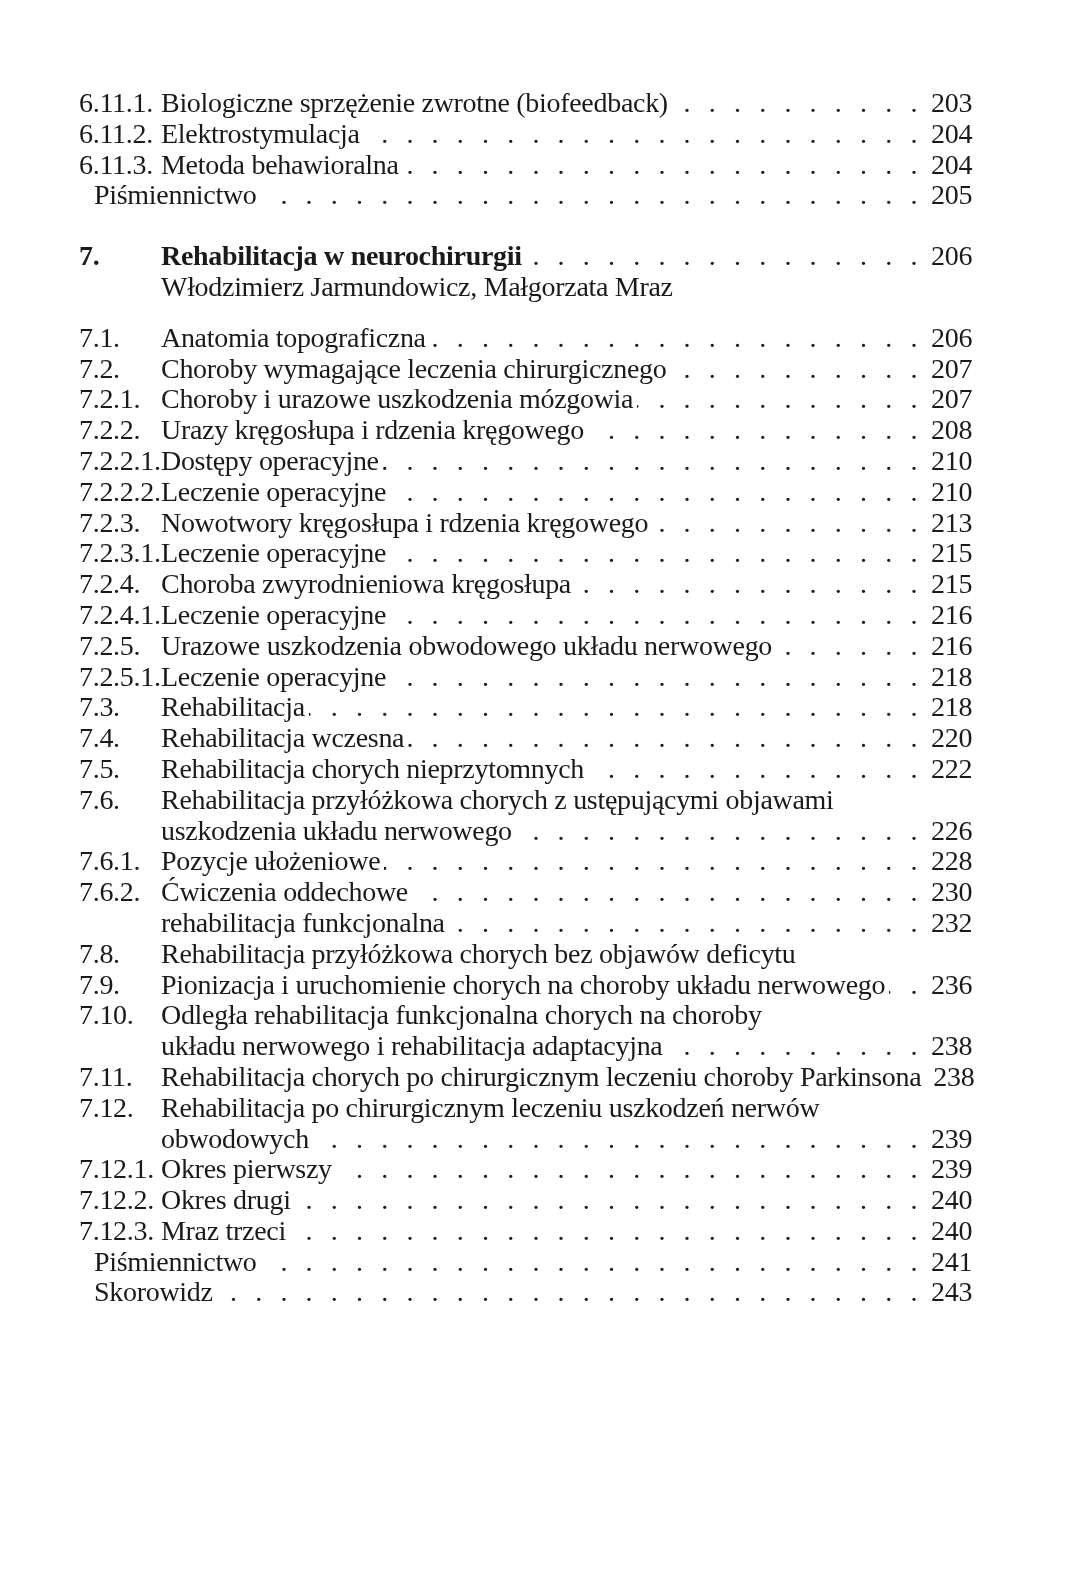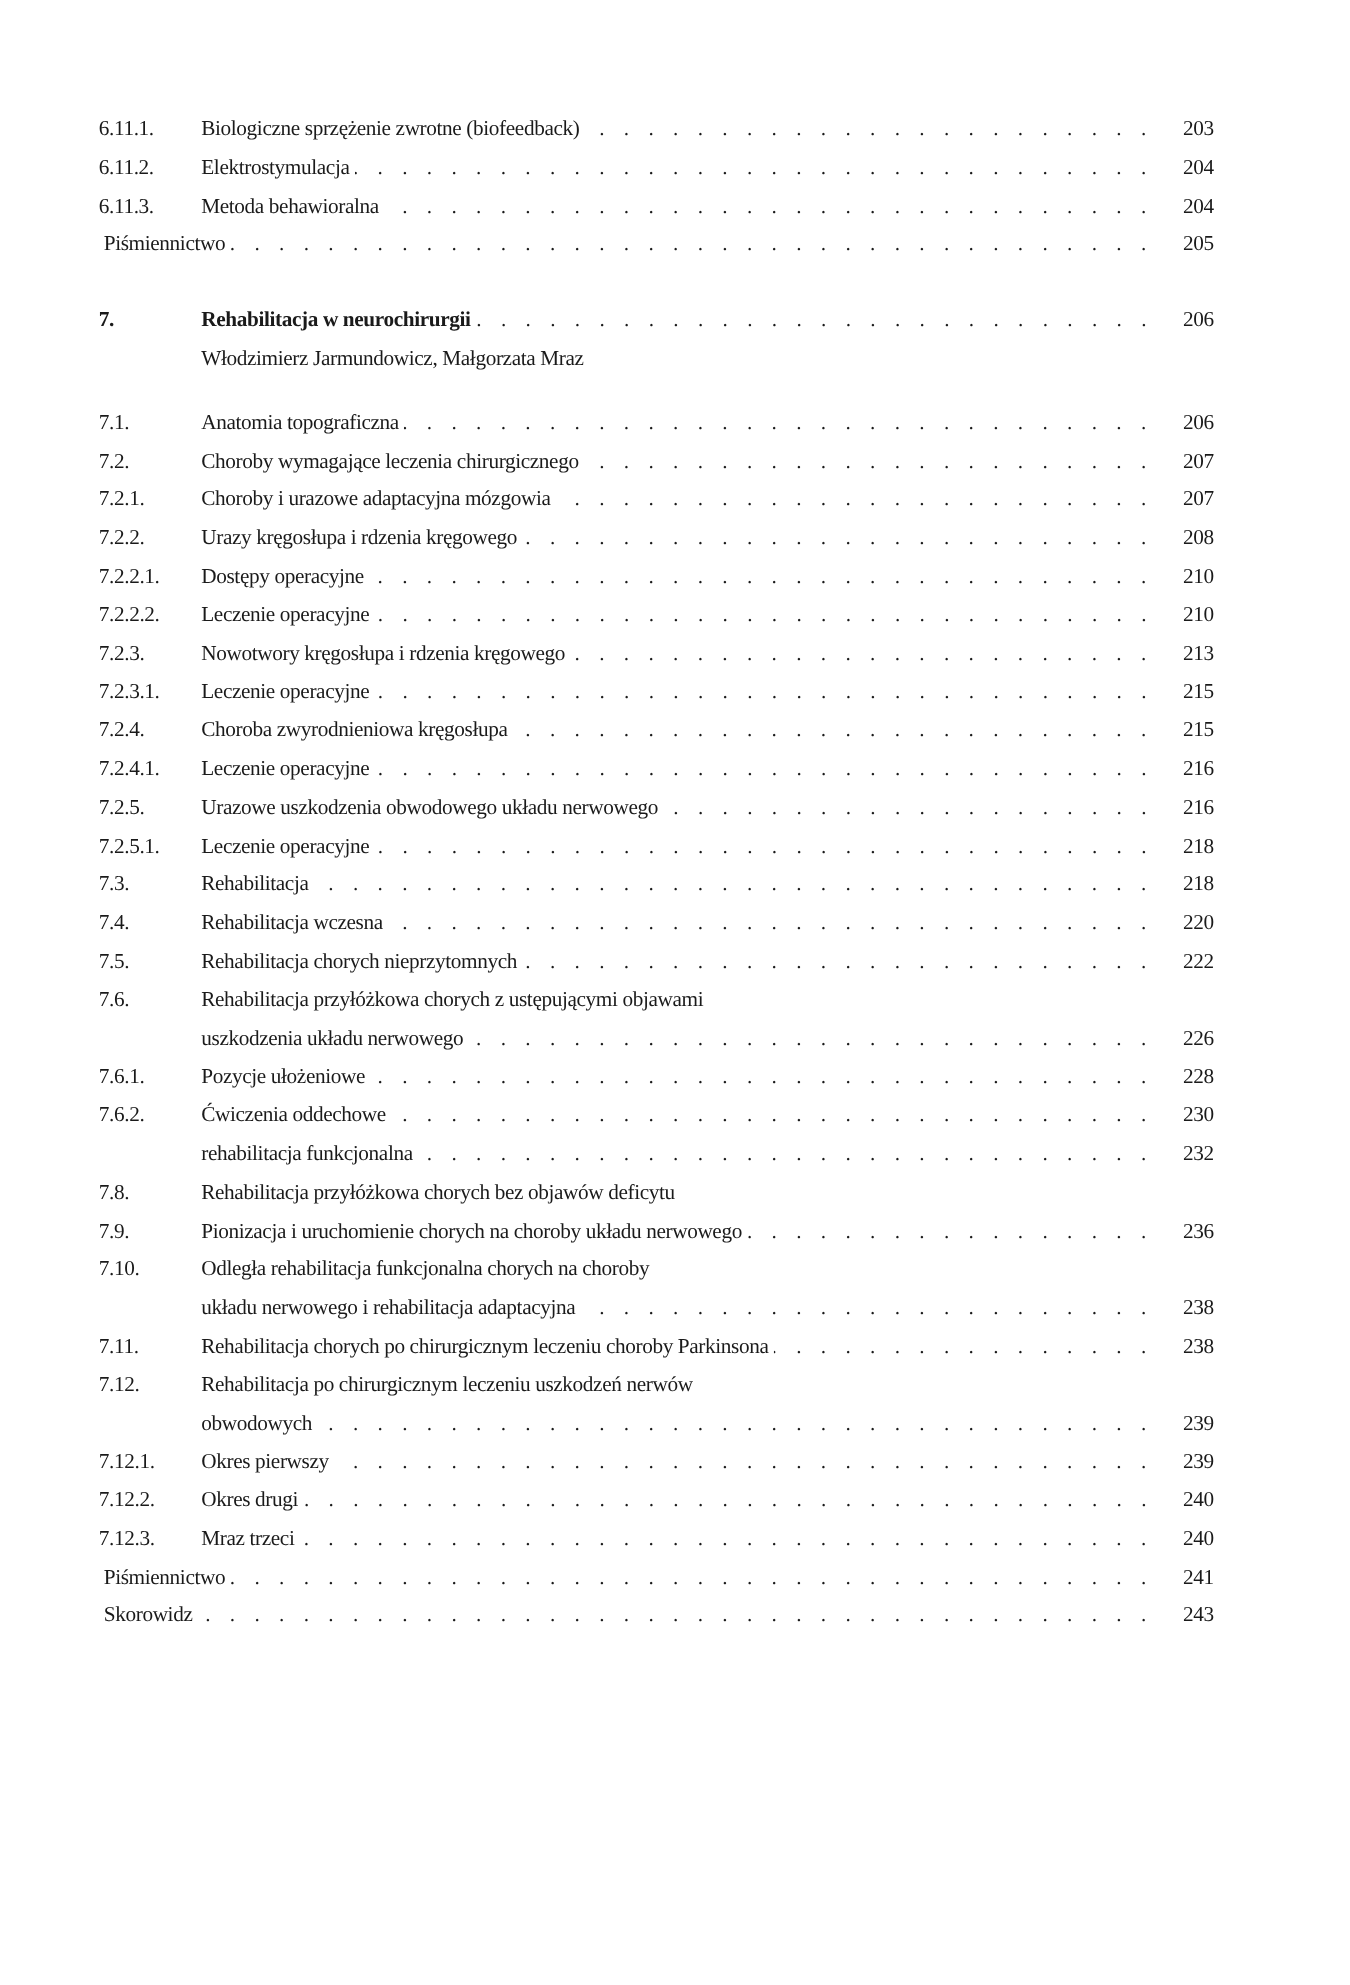--- a/index.html
+++ b/index.html
@@ -17,39 +17,39 @@
     }
     .page {
       position: absolute;
       left: 79px;
       top: 88px;
       width: 892px;
     }
     .row {
       position: relative;
       height: 30.8px;
-      font-size: 17px;
+      font-size: 28px;
       line-height: 30.8px;
       white-space: nowrap;
       letter-spacing: -0.3px;
     }
     .num {
       position: absolute;
       left: 0;
       top: 0;
     }
     .body {
       position: absolute;
       left: 82px;
       right: 0;
       top: 0;
       display: flex;
       align-items: flex-start;
     }
-    .body.noindent { left: 4px; }
+    .body.noindent { left: 15px; }
     .title { flex: 0 0 auto; }
     .leader {
       flex: 1 1 auto;
       overflow: hidden;
       margin: 0 8px 0 4px;
       letter-spacing: 0;
       color: #1a1a1a;
     }
     .leader::before {
       content: ". . . . . . . . . . . . . . . . . . . . . . . . . . . . . . . . . . . . . . . . . . . . . . . . . . . . . . . . . . . . . . . . . . . . . . . . . . . . . . . . . . . . . . . . . . . . . . . . . . . . . . . . . . . . . . . . . . . . . . . . . .";
@@ -137,21 +137,21 @@
       <span class="num">7.2.</span>
       <div class="body">
         <span class="title">Choroby wymagające leczenia chirurgicznego</span>
         <span class="leader"></span>
         <span class="page-num">207</span>
       </div>
     </div>
   <div class="row">
       <span class="num">7.2.1.</span>
       <div class="body">
-        <span class="title">Choroby i urazowe adaptacyjna mózgowia</span>
+        <span class="title">Choroby i urazowe uszkodzenia mózgowia</span>
         <span class="leader"></span>
         <span class="page-num">207</span>
       </div>
     </div>
   <div class="row">
       <span class="num">7.2.2.</span>
       <div class="body">
         <span class="title">Urazy kręgosłupa i rdzenia kręgowego</span>
         <span class="leader"></span>
         <span class="page-num">208</span>

